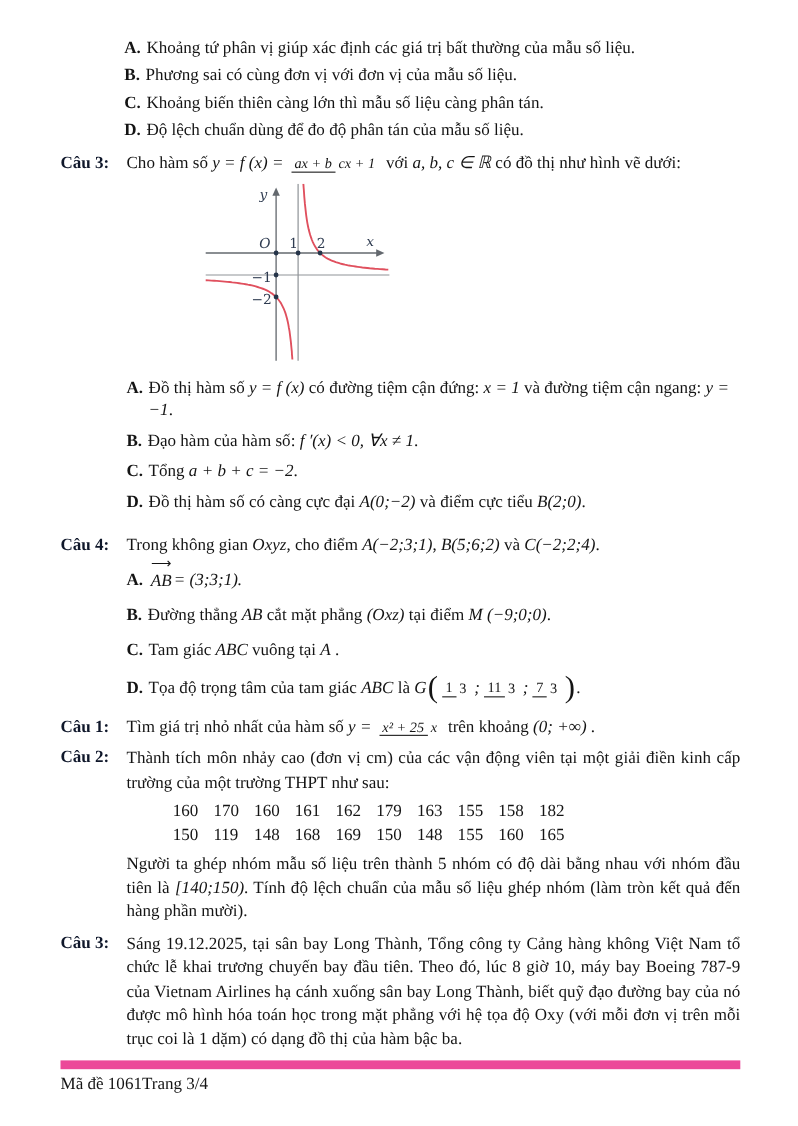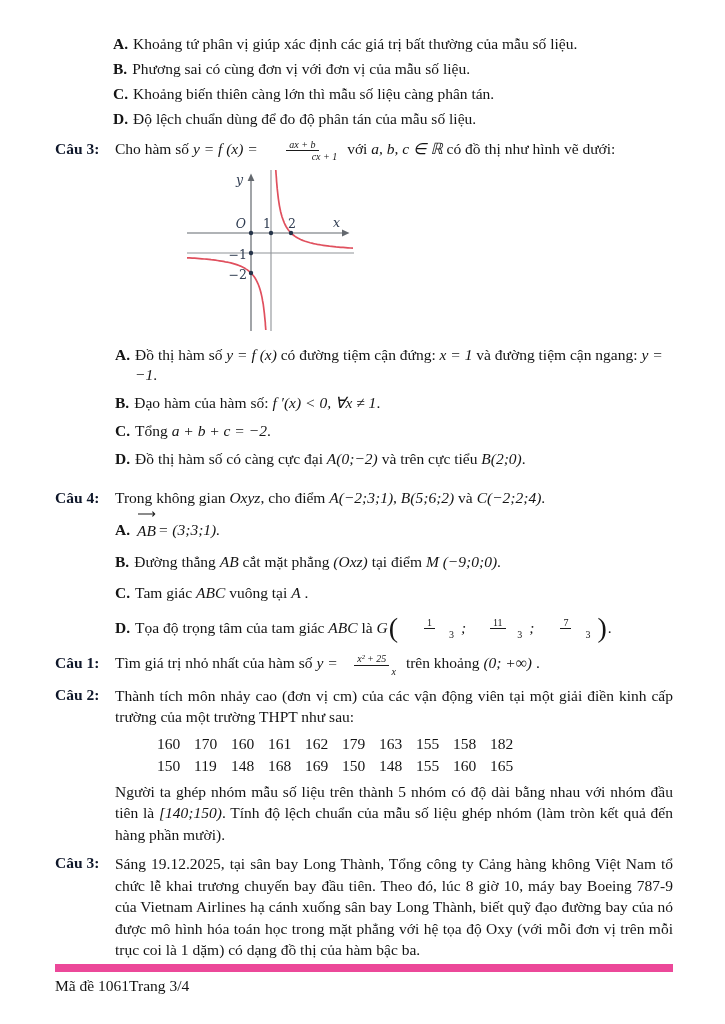--- a/index.html
+++ b/index.html
@@ -8,24 +8,24 @@
   .content{position:absolute;left:55px;top:34px;width:618px;}
   .mi{font-style:italic;}
   .opt{display:flex;line-height:20px;margin-bottom:5px;}
   .opt-label{font-weight:bold;margin-right:5px;flex:none;}
   .top-options{margin-left:58px;}
   .q-row{display:flex;align-items:flex-start;}
   .q-label{width:60px;flex:none;color:#0f172a;font-weight:bold;line-height:20px;}
   .q-body{flex:1;line-height:20px;}
   .qtext-justify{text-align:justify;line-height:21.5px;}
   .mathline{line-height:20px;}
-  .frac{display:inline-flex;flex-direction:column;align-items:center;vertical-align:middle;
-        margin:0 3px;line-height:1.12;font-size:10px;}
+  .frac{display:inline-flex;flex-direction:row;align-items:center;vertical-align:middle;
+        margin:0 3px;line-height:1.12;font-size:13px;}
   .frac .fn{border-bottom:1.2px solid #1a1a1a;padding:0 3px;display:block;}
-  .frac .fd{display:block;padding:0 3px;margin-left:44px;}
+  .frac .fd{display:block;padding:0 3px;}
   .fgroup{display:inline-flex;align-items:center;vertical-align:middle;}
   .bigparen{font-size:28px;line-height:1;font-weight:400;padding:0 1px;}
   .fsep{padding:0 1px;font-style:italic;}
   .vec{position:relative;display:inline-block;font-style:italic;margin:0 2px;padding-top:2px;}
   .vec .arrow{position:absolute;top:-10px;left:0;width:100%;text-align:center;
               font-size:13px;font-style:normal;line-height:10px;}
   .graph-wrap{margin:8px 0 6px 68px;}
   .q3-options .opt{margin-top:8px;}
   .q4-options .opt{margin-top:11px;}
   .opt-vec{align-items:center;}
@@ -117,21 +117,21 @@
           <div class="opt">
             <b class="opt-label">B.</b>
             <span><span>Đạo hàm của hàm số: </span><span class="mi">f ′(x) &lt; 0, ∀x ≠ 1</span><span>.</span></span>
           </div>
           <div class="opt">
             <b class="opt-label">C.</b>
             <span><span>Tổng </span><span class="mi">a + b + c = −2</span><span>.</span></span>
           </div>
           <div class="opt">
             <b class="opt-label">D.</b>
-            <span><span>Đồ thị hàm số có càng cực đại </span><span class="mi">A(0;−2)</span><span> và trên cực tiểu </span><span class="mi">B(2;0)</span><span>.</span></span>
+            <span><span>Đồ thị hàm số có càng cực đại </span><span class="mi">A(0;−2)</span><span> và điểm cực tiểu </span><span class="mi">B(2;0)</span><span>.</span></span>
           </div>
         </div>
       </div>
     </div>
 
     <div class="q-row mt14">
       <div class="q-label">Câu 4:</div>
       <div class="q-body">
         <div><span>Trong không gian </span><span class="mi">Oxyz</span><span>, cho điểm </span><span class="mi">A(−2;3;1)</span><span>, </span><span class="mi">B(5;6;2)</span><span> và </span><span class="mi">C(−2;2;4)</span><span>.</span></div>
         <div class="q4-options">

